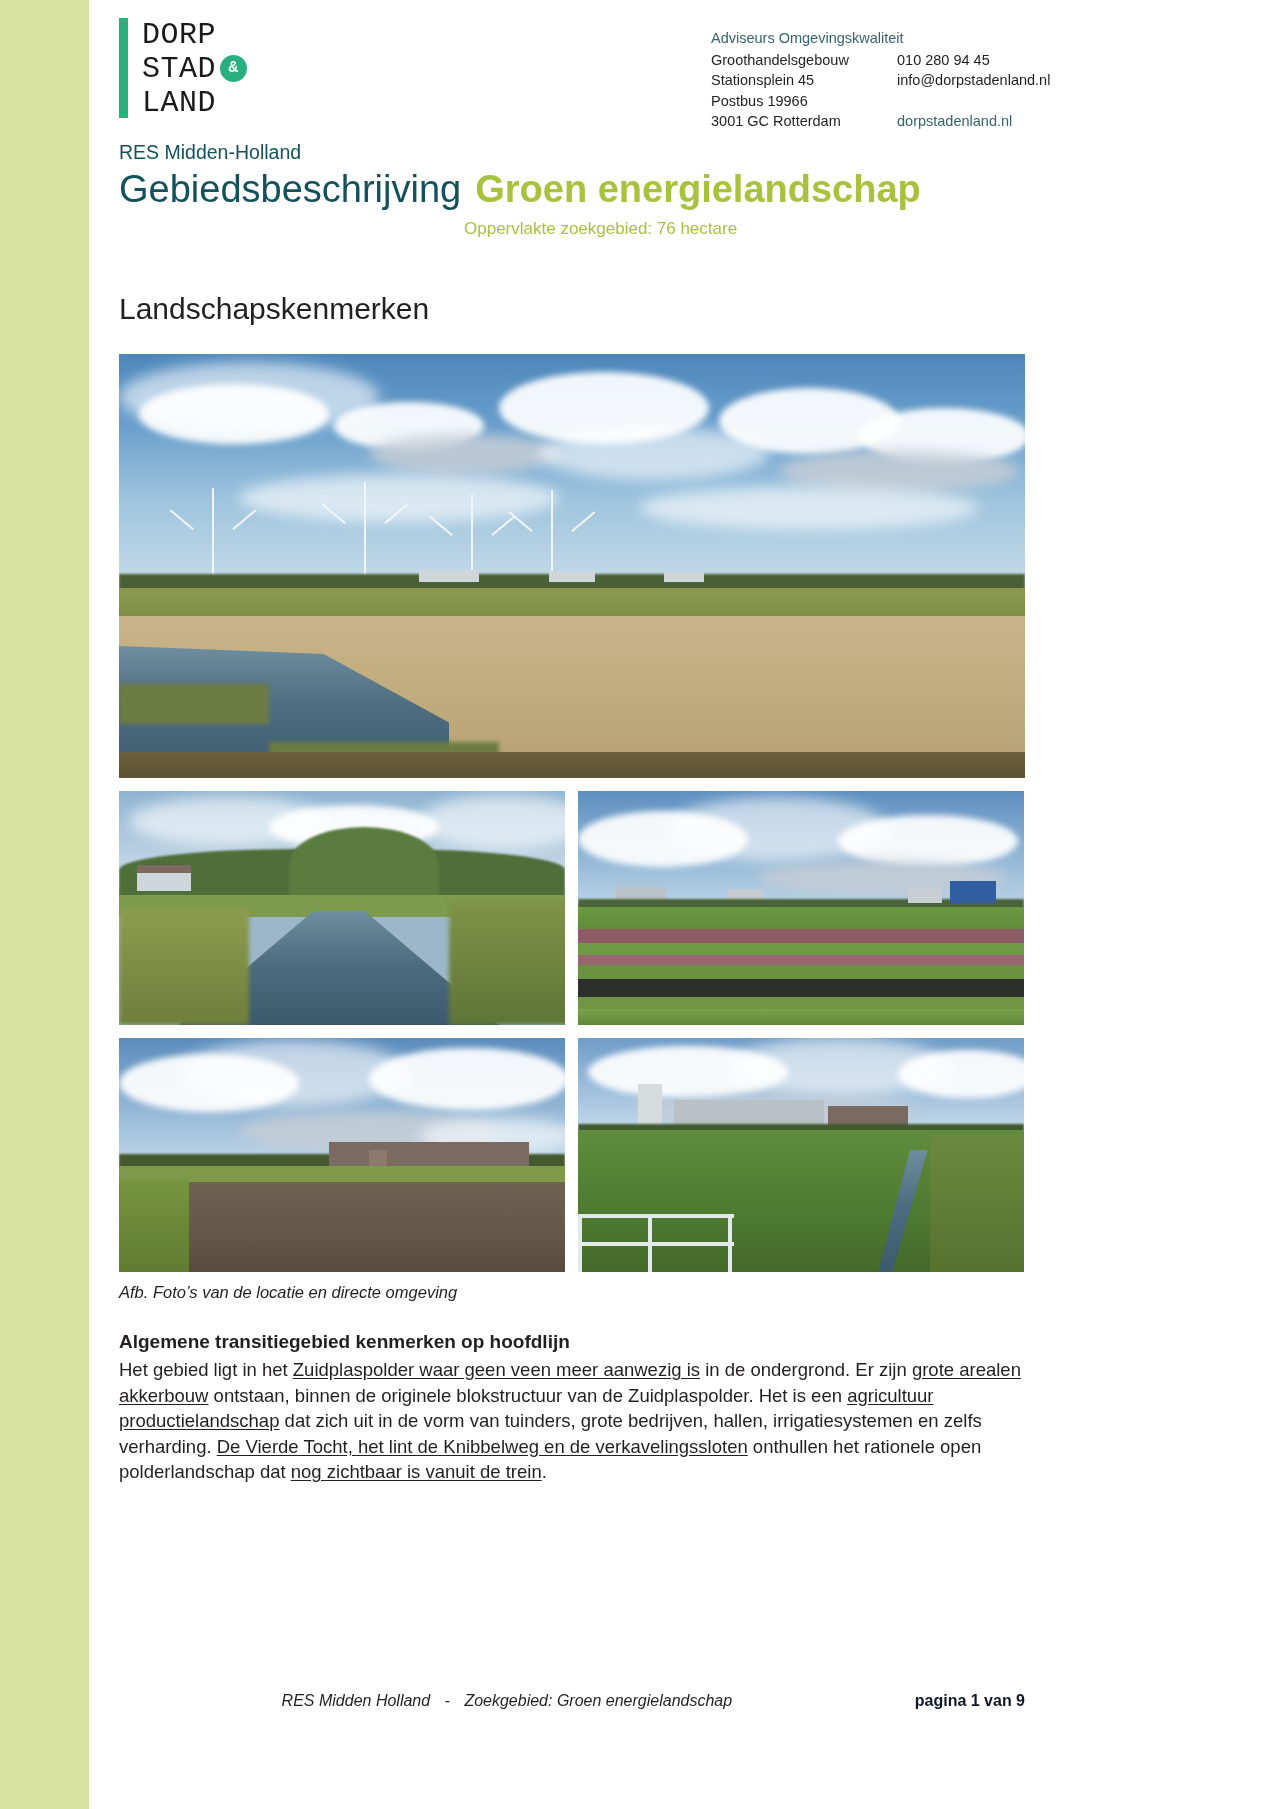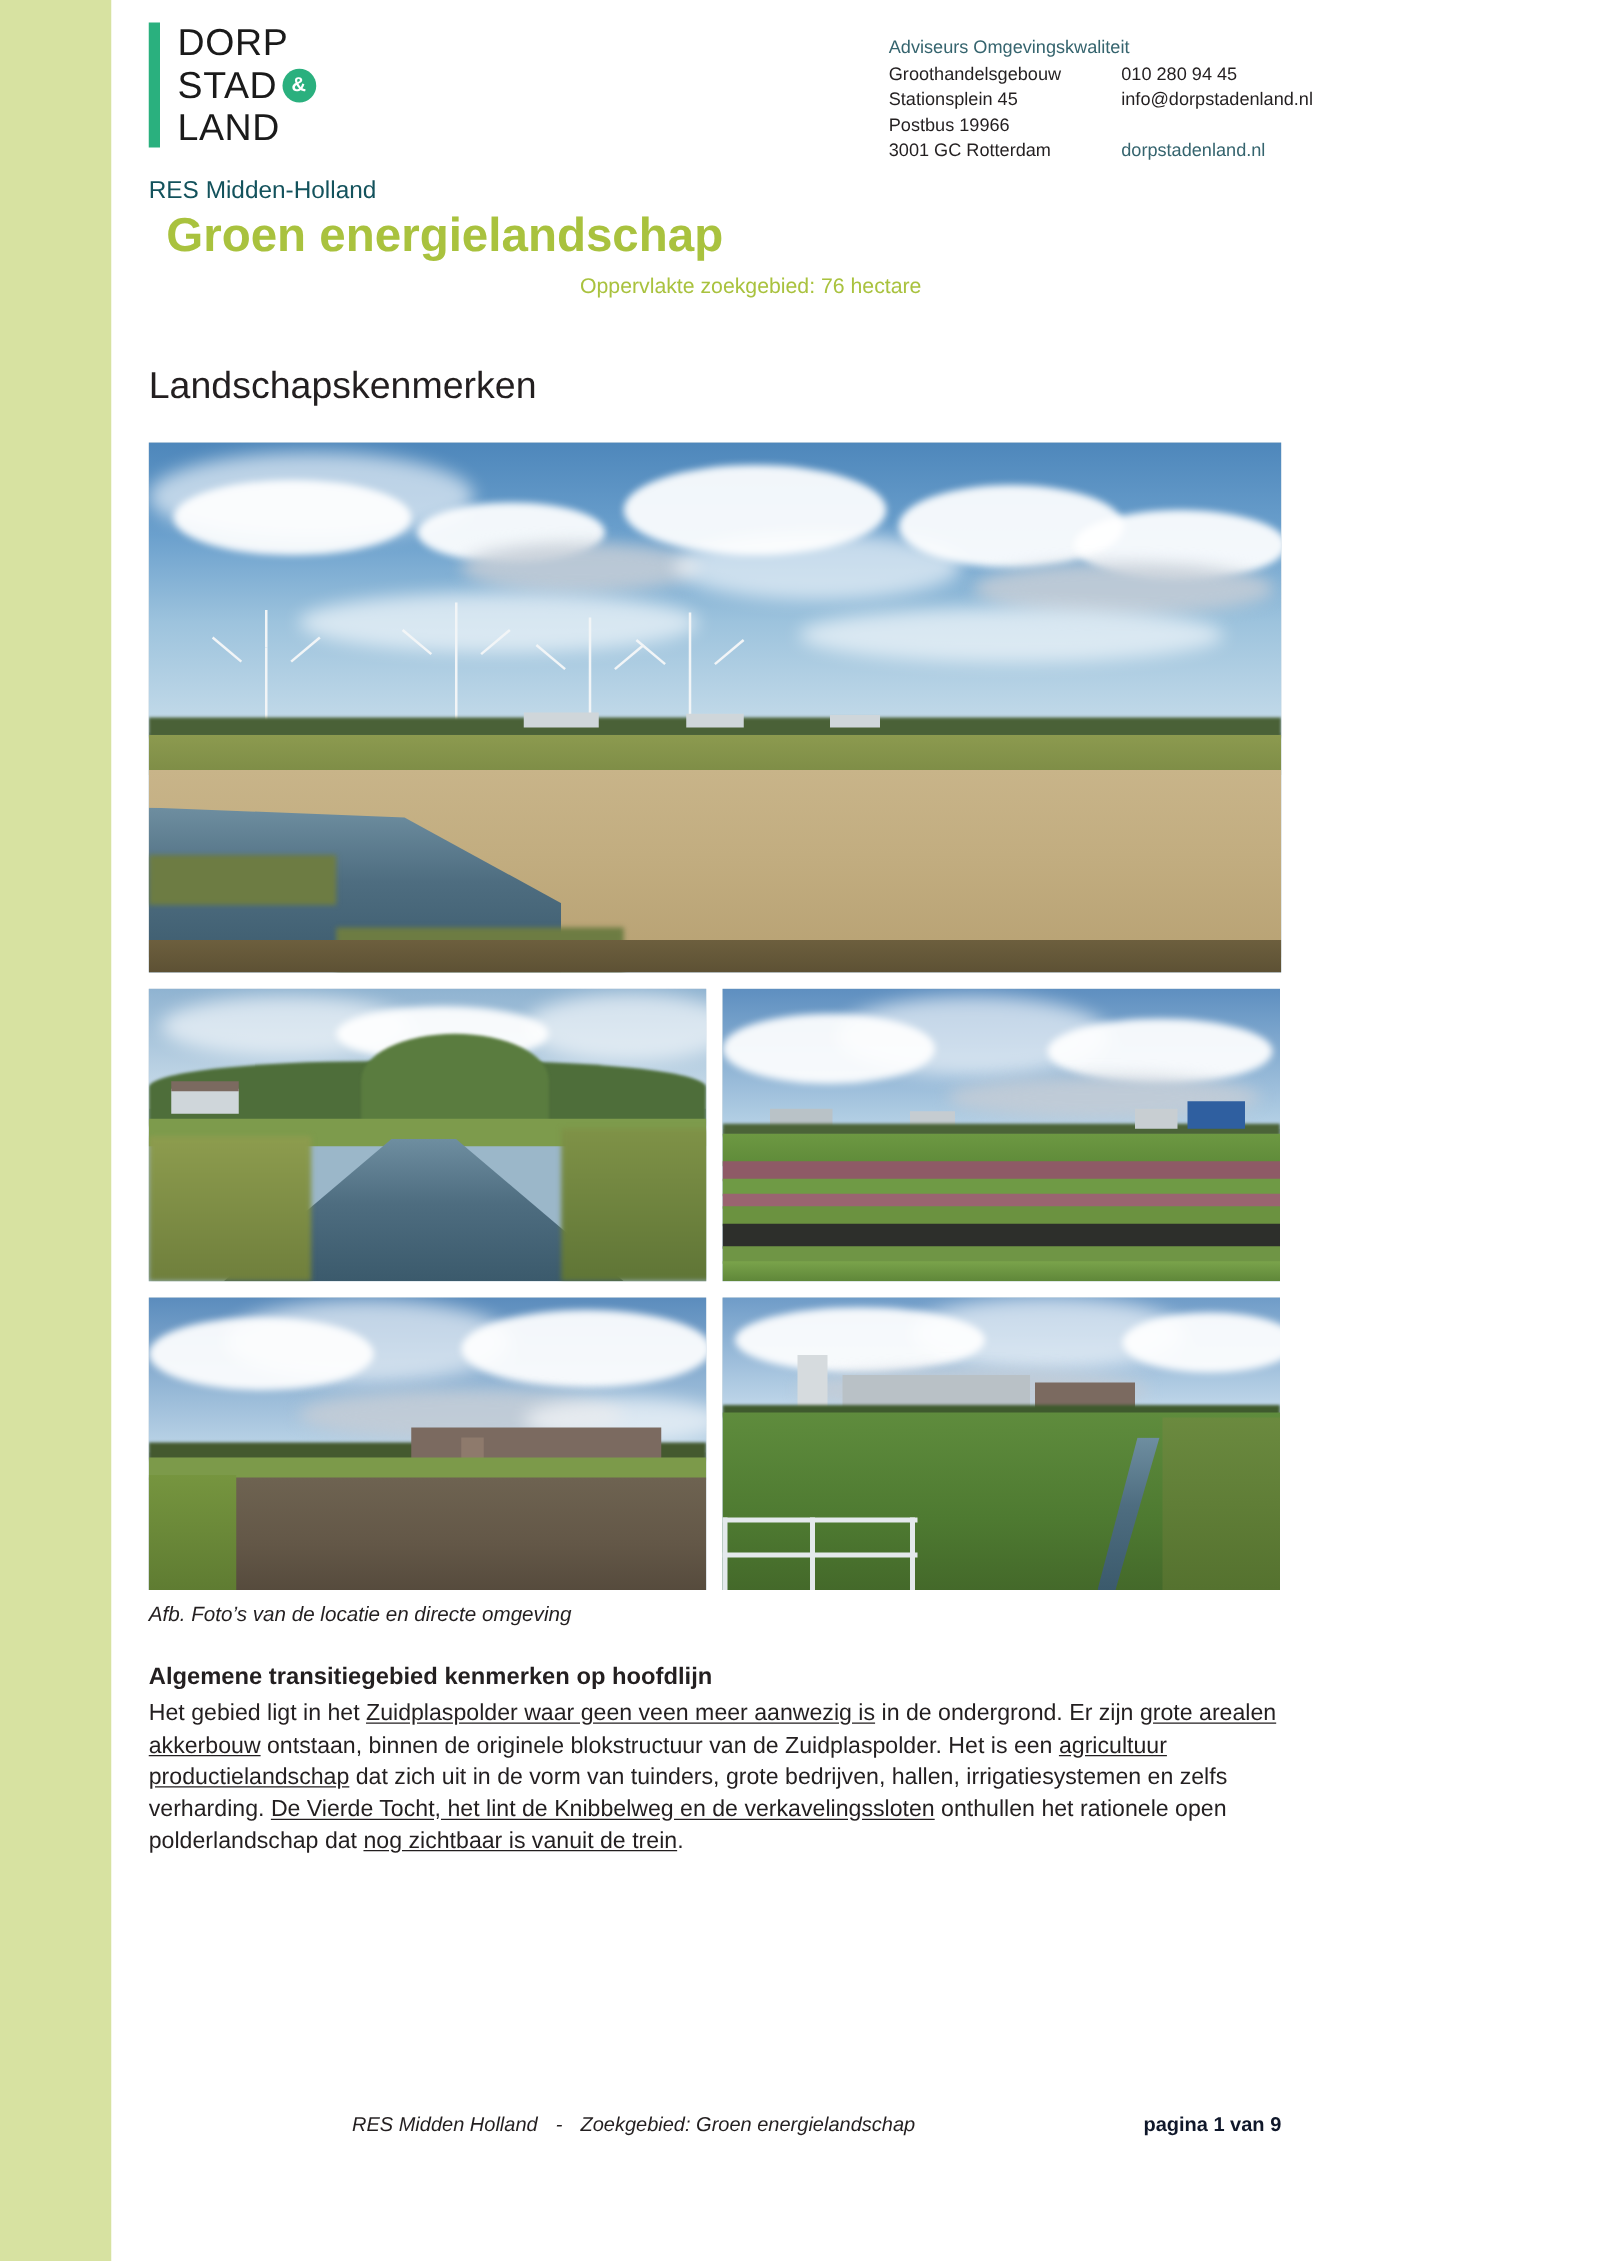--- a/index.html
+++ b/index.html
@@ -57,21 +57,21 @@
     justify-content: space-between;
     height: 100px;
     padding-top: 1px;
   }
   .logo-line {
     font-size: 30px;
     letter-spacing: 0.5px;
     line-height: 32px;
     color: #1a1a1a;
     font-weight: 400;
-    font-family: Liberation Sans, sans-serif;
+    font-family: Liberation Mono, monospace;
     white-space: nowrap;
     position: relative;
   }
   .amp-circle {
     display: inline-block;
     width: 27px;
     height: 27px;
     border-radius: 50%;
     background: #2ab07e;
     color: #ffffff;
@@ -335,20 +335,21 @@
             <span class="c-left">3001 GC Rotterdam</span>
             <span class="c-right link-teal">dorpstadenland.nl</span>
           </div>
         </div>
       </div>
     </div>
 
     <div class="titleblock">
       <div class="kicker">RES Midden-Holland</div>
       <div class="title-row">
+        <div class="title-main">Gebiedsbeschrijving</div>
         <div class="title-accent">Groen energielandschap</div>
       </div>
       <div class="sub-row">
         <div class="sub-left"></div>
         <div class="sub-right">Oppervlakte zoekgebied: 76  hectare</div>
       </div>
     </div>
 
     <div class="section-heading">Landschapskenmerken</div>
 

